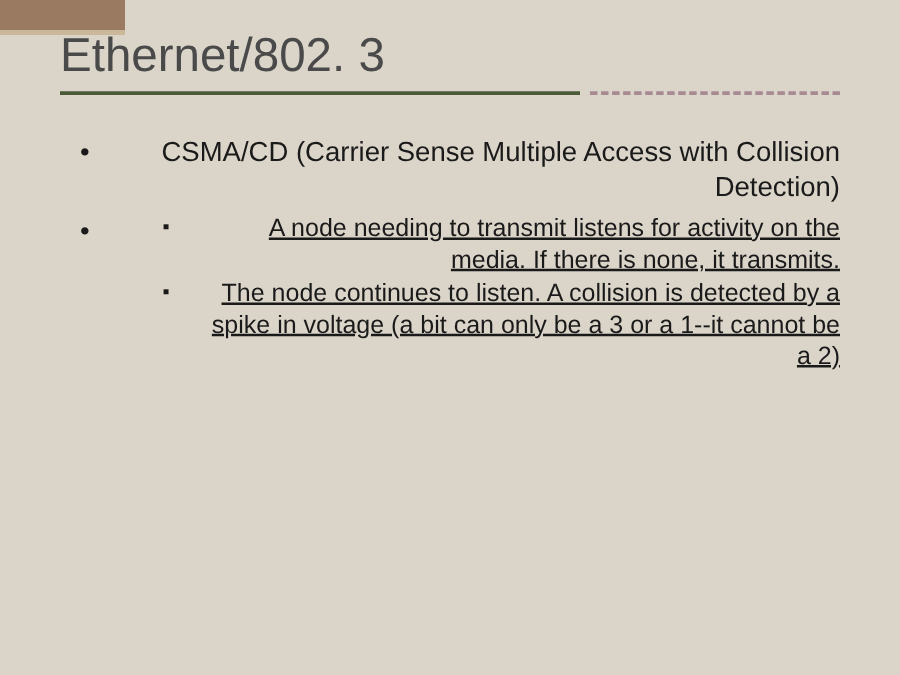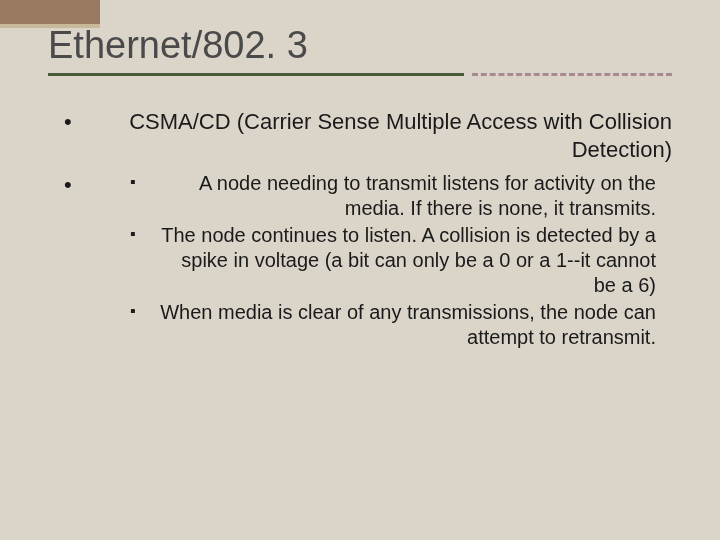--- a/index.html
+++ b/index.html
@@ -80,22 +80,23 @@
   ul.level1 > li::before {
     content: "•";
     position: absolute;
     left: 6px;
     top: 0;
     font-size: 22px;
     color: #1a1a1a;
   }
   ul.level2 {
     list-style: none;
-    margin: 8px 16px 0 0;
+    margin: 8px 0 0 0;
     padding: 0 0 0 38px;
+    text-decoration: underline;
   }
   ul.level2 > li {
     position: relative;
     padding-left: 26px;
     font-size: 20px;
     line-height: 1.25;
     margin-bottom: 2px;
   }
   ul.level2 > li::before {
     content: "▪";
@@ -124,22 +125,19 @@
     <ul class="level1">
       <li>
         <span>CSMA/CD (Carrier Sense Multiple Access with Collision Detection)</span>
       </li>
       <li>
         <ul class="level2">
           <li>
             <span>A node needing to transmit listens for activity on the media.  If there is none, it transmits.</span>
           </li>
           <li>
-            <span>The node continues to listen.  A collision is detected by a spike in voltage (a bit can only be a 0 or a 1--it cannot be a 6)</span>
-          </li>
-          <li>
-            <span>When media is clear of any transmissions, the node can attempt to retransmit.</span>
+            <span>The node continues to listen.  A collision is detected by a spike in voltage (a bit can only be a 3 or a 1--it cannot be a 2)</span>
           </li>
         </ul>
       </li>
     </ul>
   </div>
 </div>
 
 </body></html>

